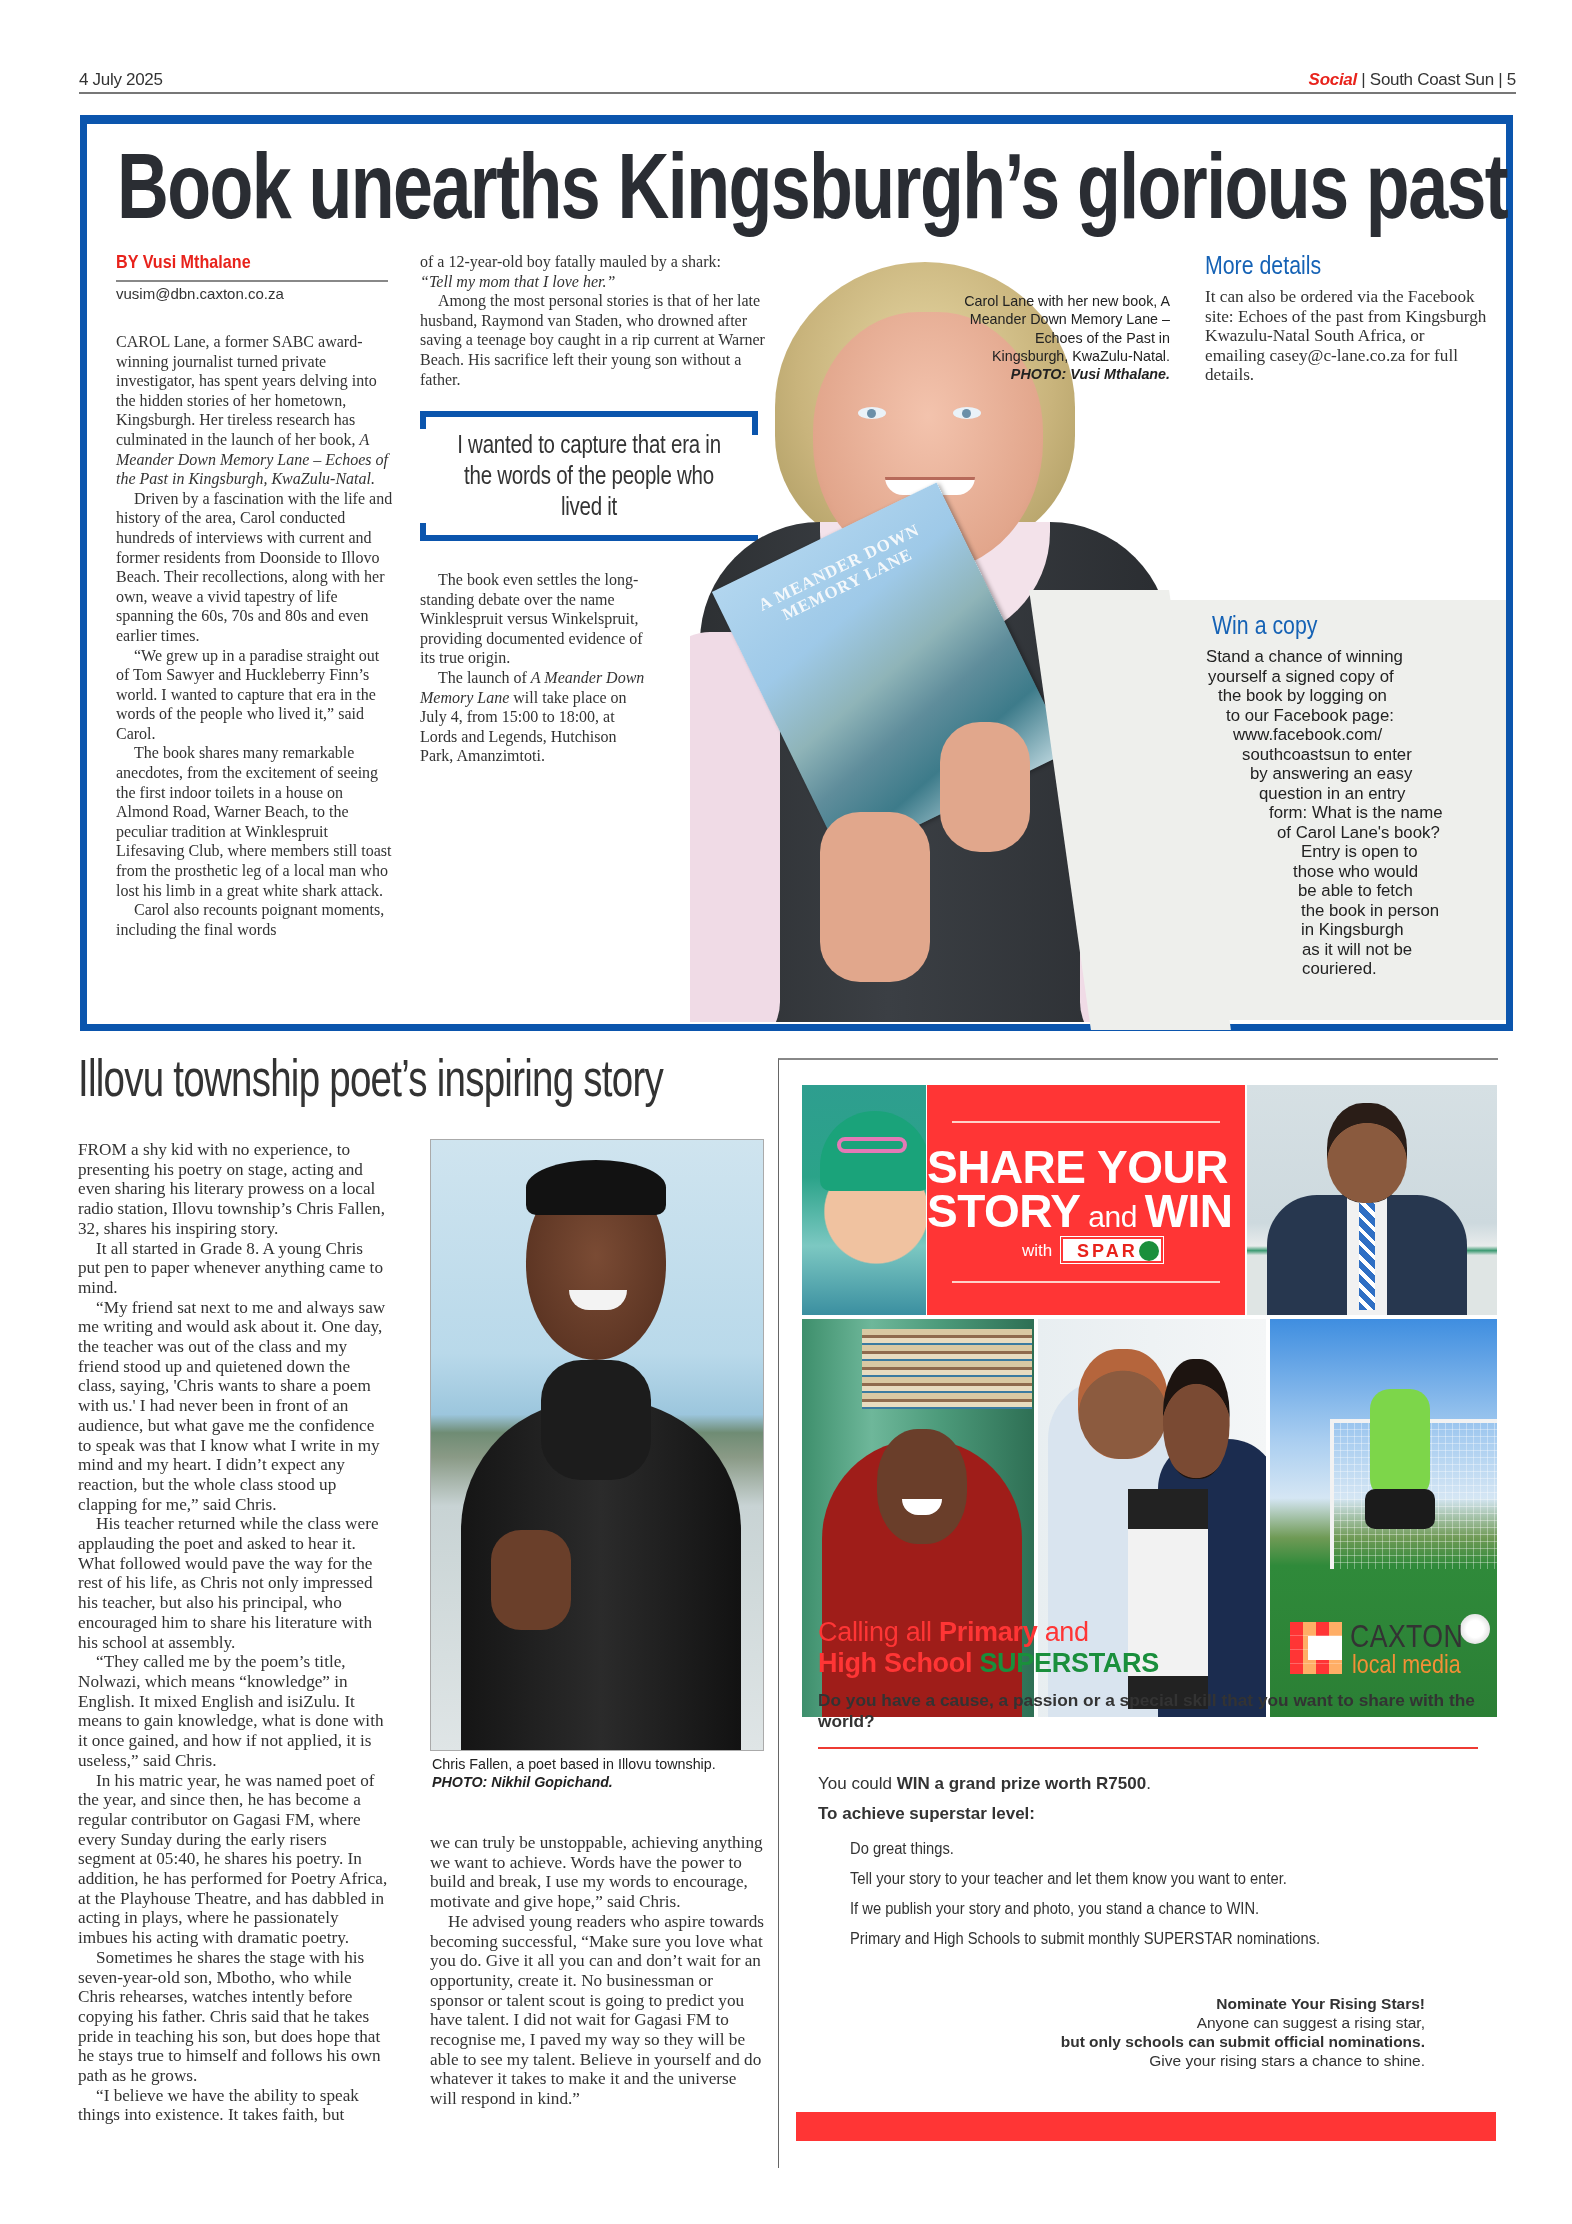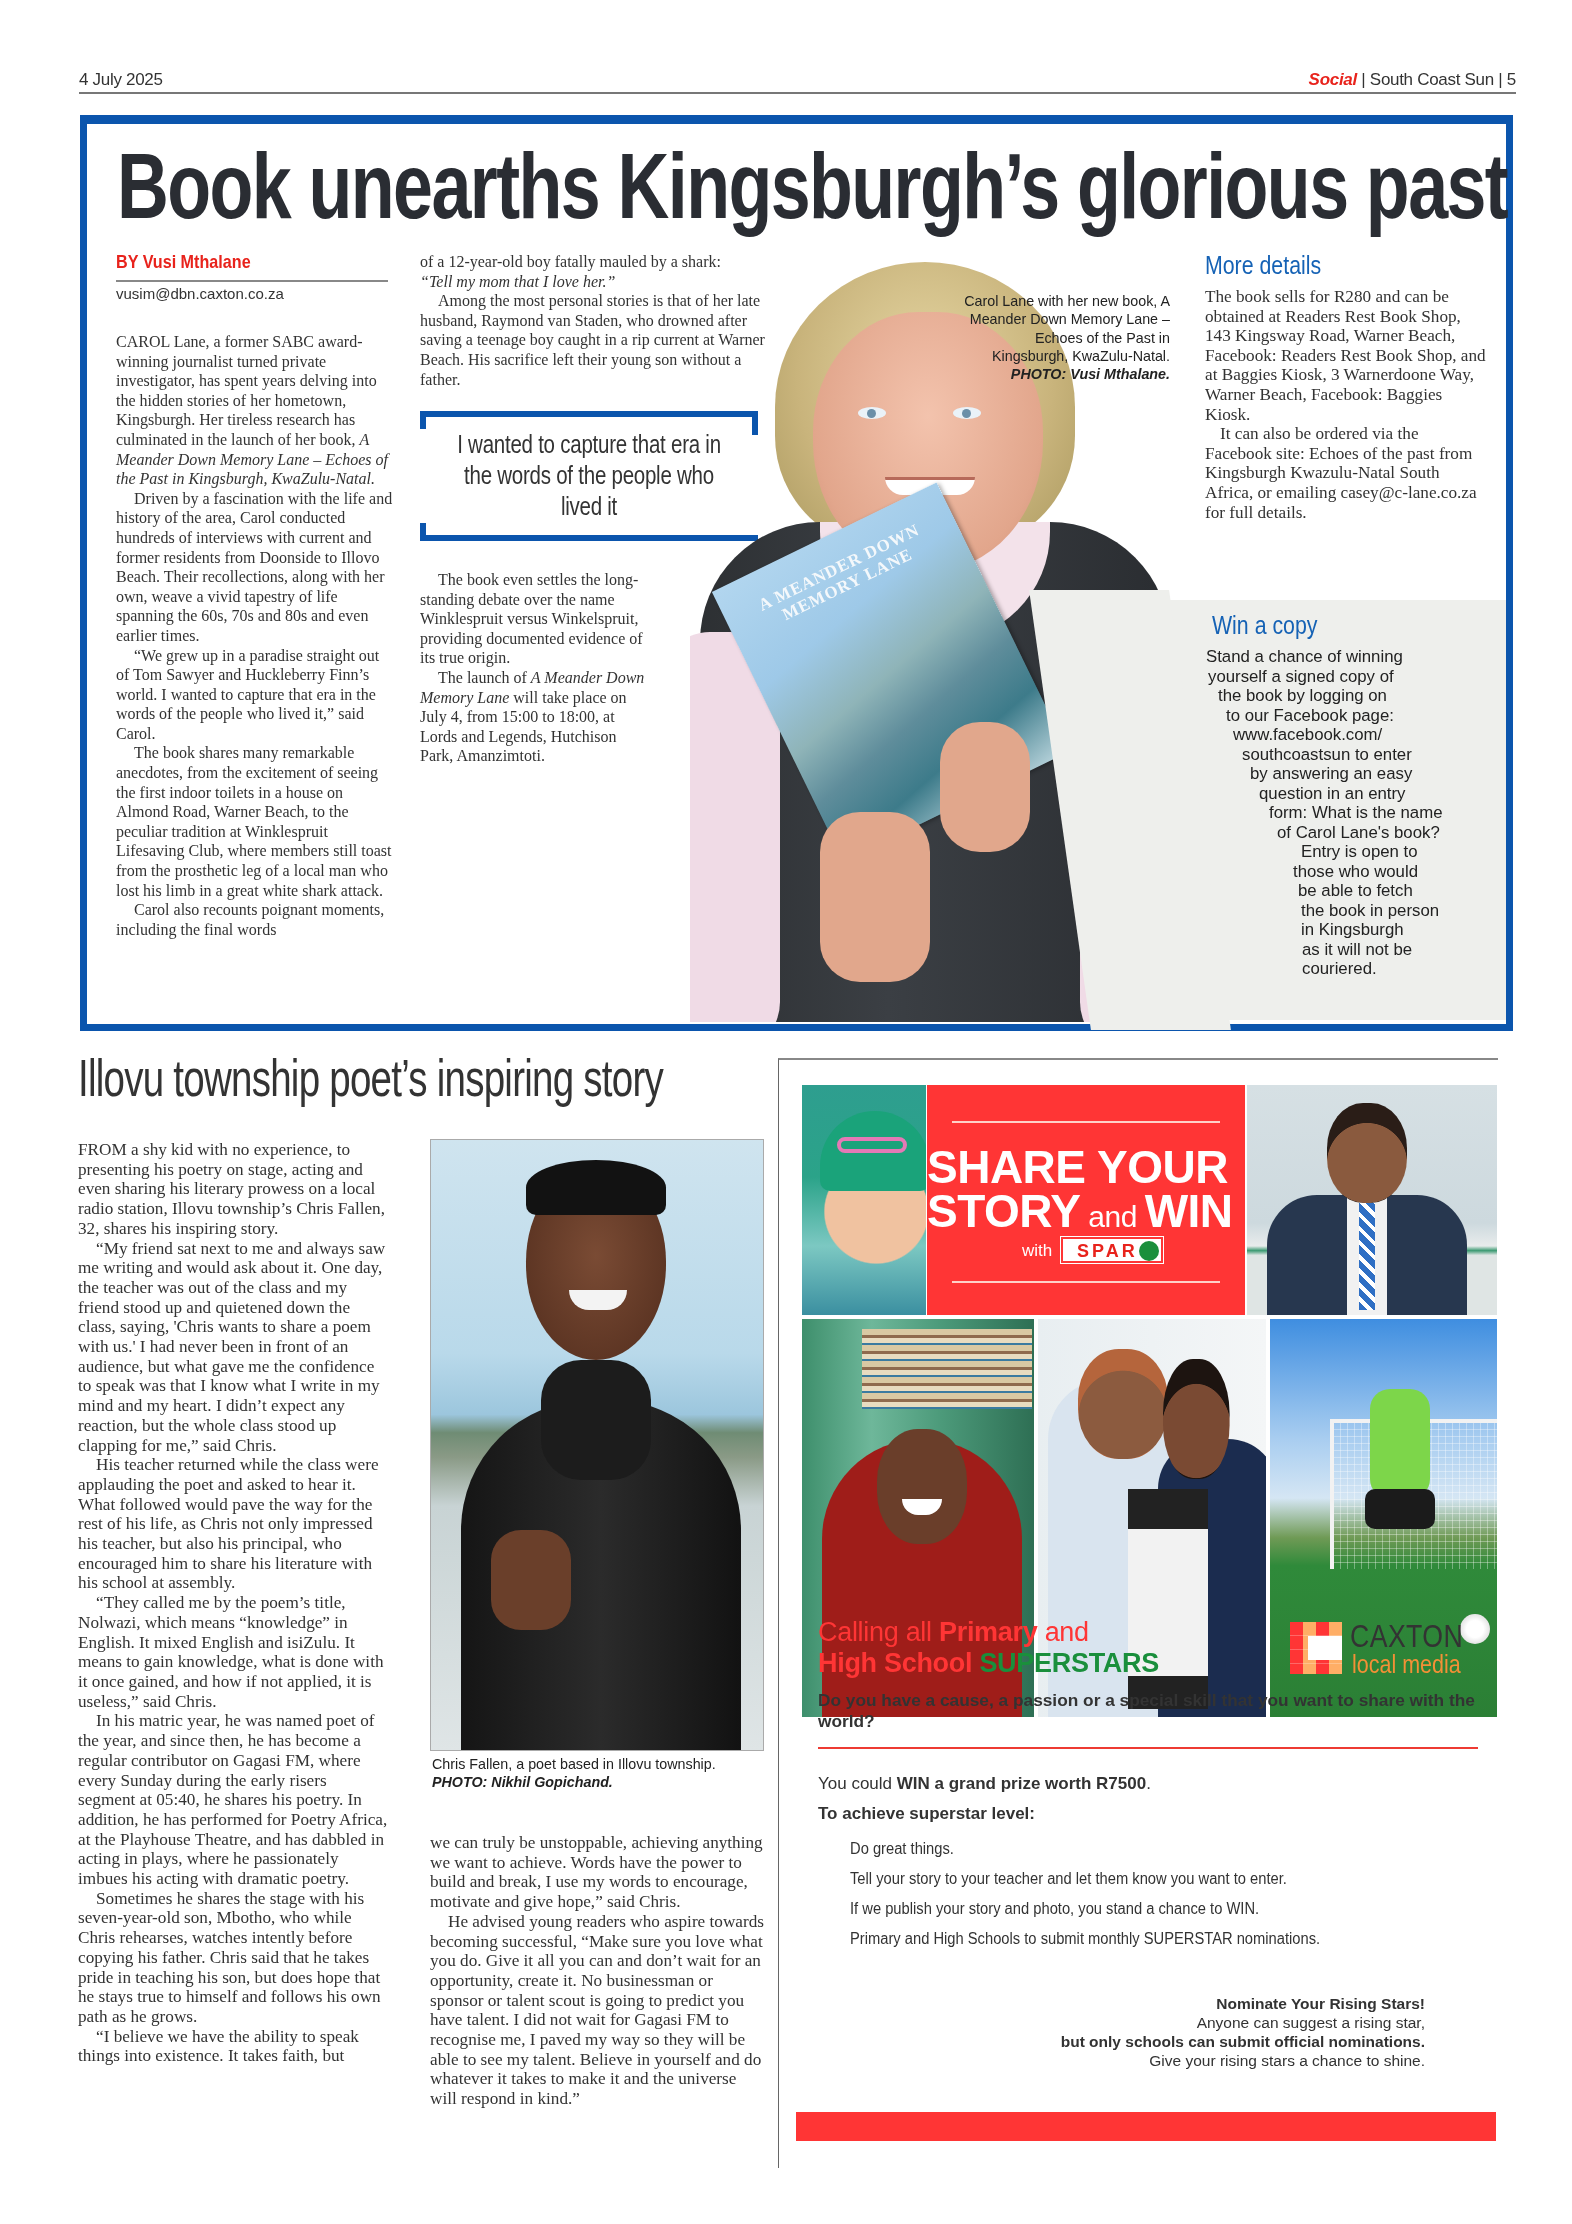--- a/index.html
+++ b/index.html
@@ -192,21 +192,20 @@
   <div class="hand" style="left:130px;top:560px;width:110px;height:170px"></div>
 </div>
 
 <div class="abs cap1">
   <span>Carol Lane with her new book, A Meander Down Memory Lane – Echoes of the Past in Kingsburgh, KwaZulu-Natal.</span><br>
   <span class="ph">PHOTO: Vusi Mthalane.</span>
 </div>
 
 <div class="abs more-h">More details</div>
 <div class="abs more">
-  <p>The book sells for R280 and can be obtained at Readers Rest Book Shop, 143 Kingsway Road, Warner Beach, Facebook: Readers Rest Book Shop, and at Baggies Kiosk, 3 Warnerdoone Way, Warner Beach, Facebook: Baggies Kiosk.</p>
   <p>It can also be ordered via the Facebook site: Echoes of the past from Kingsburgh Kwazulu-Natal South Africa, or emailing casey@c-lane.co.za for full details.</p>
 </div>
 
 <div class="abs winbox"></div>
 <div class="abs win-h">Win a copy</div>
 <div class="abs win">
   <div>Stand a chance of winning</div>
   <div style="padding-left:2px">yourself a signed copy of</div>
   <div style="padding-left:12px">the book by logging on</div>
   <div style="padding-left:20px">to our Facebook page:</div>
@@ -221,20 +220,21 @@
   <div style="padding-left:92px">be able to fetch</div>
   <div style="padding-left:95px">the book in person</div>
   <div style="padding-left:95px">in Kingsburgh</div>
   <div style="padding-left:96px">as it will not be</div>
   <div style="padding-left:96px">couriered.</div>
 </div>
 
 <div class="abs h2">Illovu township poet’s inspiring story</div>
 <div class="abs d1">
   <p>FROM a shy kid with no experience, to presenting his poetry on stage, acting and even sharing his literary prowess on a local radio station, Illovu township’s Chris Fallen, 32, shares his inspiring story.</p>
+  <p>It all started in Grade 8. A young Chris put pen to paper whenever anything came to mind.</p>
   <p>“My friend sat next to me and always saw me writing and would ask about it. One day, the teacher was out of the class and my friend stood up and quietened down the class, saying, 'Chris wants to share a poem with us.' I had never been in front of an audience, but what gave me the confidence to speak was that I know what I write in my mind and my heart. I didn’t expect any reaction, but the whole class stood up clapping for me,” said Chris.</p>
   <p>His teacher returned while the class were applauding the poet and asked to hear it. What followed would pave the way for the rest of his life, as Chris not only impressed his teacher, but also his principal, who encouraged him to share his literature with his school at assembly.</p>
   <p>“They called me by the poem’s title, Nolwazi, which means “knowledge” in English. It mixed English and isiZulu. It means to gain knowledge, what is done with it once gained, and how if not applied, it is useless,” said Chris.</p>
   <p>In his matric year, he was named poet of the year, and since then, he has become a regular contributor on Gagasi FM, where every Sunday during the early risers segment at 05:40, he shares his poetry. In addition, he has performed for Poetry Africa, at the Playhouse Theatre, and has dabbled in acting in plays, where he passionately imbues his acting with dramatic poetry.</p>
   <p>Sometimes he shares the stage with his seven-year-old son, Mbotho, who while Chris rehearses, watches intently before copying his father. Chris said that he takes pride in teaching his son, but does hope that he stays true to himself and follows his own path as he grows.</p>
   <p>“I believe we have the ability to speak things into existence. It takes faith, but</p>
 </div>
 
 <div class="abs photo2">
   <div class="p2-jacket"></div>

